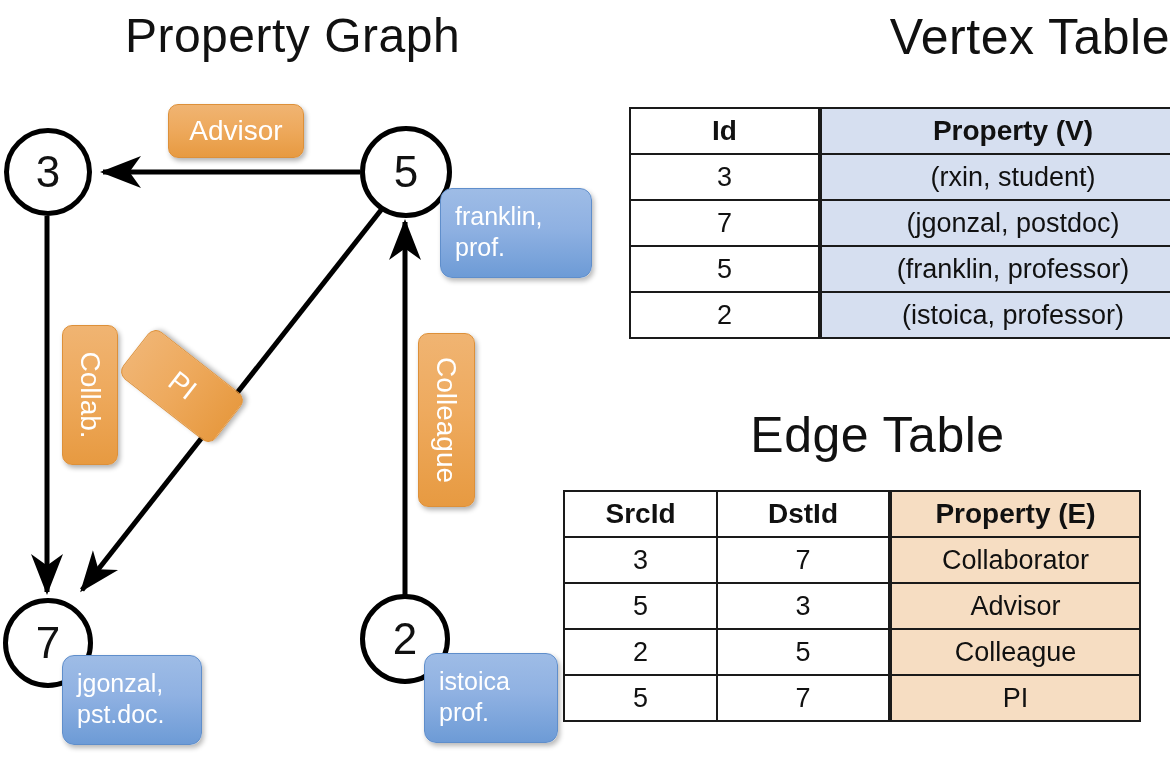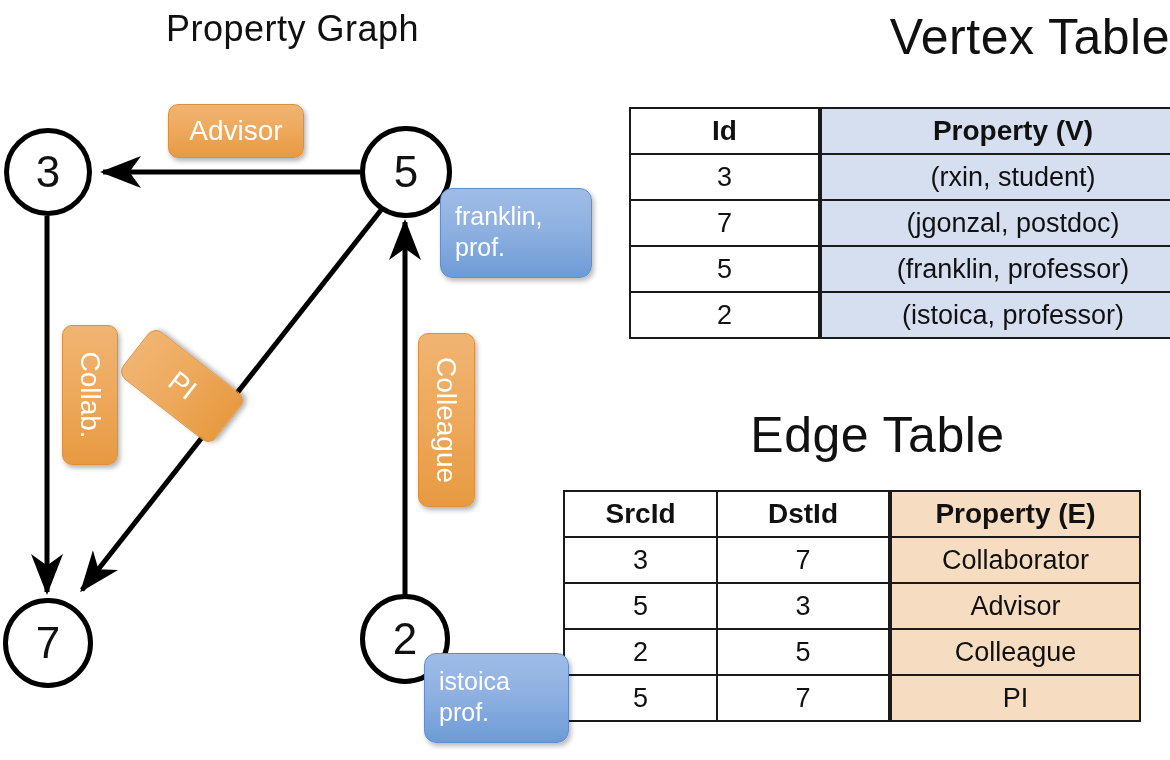--- a/index.html
+++ b/index.html
@@ -18,21 +18,21 @@
 
   
   .section-title {
     position: absolute;
     font-family: "Liberation Sans", sans-serif;
     font-weight: 300;
     color: #111111;
     letter-spacing: 0.5px;
     white-space: nowrap;
   }
-  #graph-title   { left: 0px;   top: 8px;   width: 585px; text-align: center; font-size: 36px; }
+  #graph-title   { left: 0px;   top: 8px;   width: 585px; text-align: center; font-size: 48px; }
   #vertex-title  { left: 585px; top: 8px;   width: 585px; text-align: right; font-size: 50px; }
   #edge-title    { left: 585px; top: 398px; width: 585px; text-align: center; font-size: 50px; margin-top: 8px; }
 
   
   #graph-panel {
     position: absolute;
     left: 0; top: 0;
     width: 585px; height: 760px;
   }
   #graph-svg { position: absolute; left: 0; top: 0; }
@@ -162,21 +162,25 @@
     <span>7</span>
   </div>
   <div class="vertex-circle" style="left:360px; top:594px; width:90px; height:90px;">
     <span>2</span>
   </div>
 
   <div class="prop-box" style="left:440px; top:188px; width:152px; height:90px;">
     <div>franklin,</div>
     <div>prof.</div>
   </div>
-  <div class="prop-box" style="left:424px; top:653px; width:145px; height:90px;">
+  <div class="prop-box" style="left:62px;  top:655px; width:140px; height:90px;">
+    <div>jgonzal,</div>
+    <div>pst.doc.</div>
+  </div>
+  <div class="prop-box" style="left:424px; top:653px; width:134px; height:90px;">
     <div>istoica</div>
     <div>prof.</div>
   </div>
 
   <div class="edge-label" style="left:168px; top:104px; width:136px; height:54px;">
     <span>Advisor</span>
   </div>
 
   <div class="edge-label vertical" style="left:62px; top:325px; width:56px; height:140px;">
     <span>Collab.</span>

